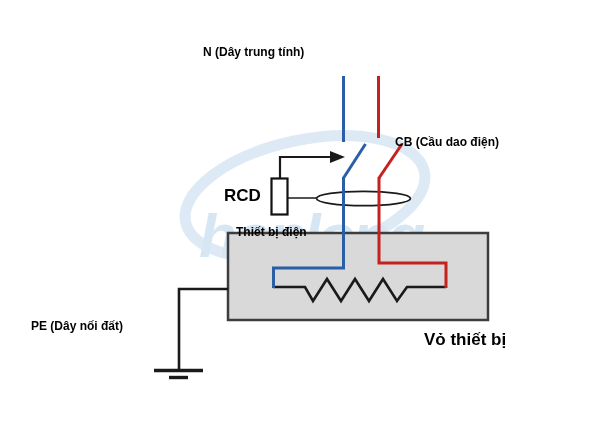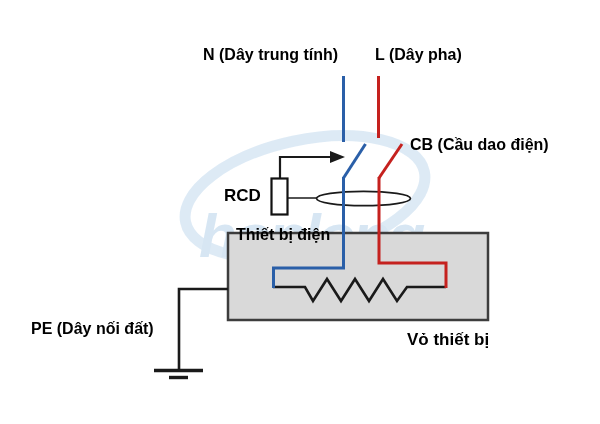--- a/index.html
+++ b/index.html
@@ -2,21 +2,21 @@
 <html><head>
 <meta charset="utf-8">
 <style>
   html,body{margin:0;padding:0;background:#fff;}
   .stage{
     position:relative;width:600px;height:424px;background:#fff;
     overflow:hidden;font-family:"Liberation Sans",sans-serif;
   }
   .stage svg{position:absolute;left:0;top:0;}
   .lbl{
-    position:absolute;font-weight:bold;font-size:16px;color:#000;
+    position:absolute;font-weight:bold;font-size:12px;color:#000;
     white-space:nowrap;line-height:1.15;
   }
   .lbl-17{font-size:17px;}
   .wm-text{
     font-family:"Liberation Sans",sans-serif;font-weight:bold;font-style:italic;
     letter-spacing:-3px;
   }
 </style>
 </head>
 <body>
@@ -56,24 +56,23 @@
 
     <g fill="none" stroke-width="3" stroke="#c5211e">
       <path d="M378.5,76 V138"></path>
       <path d="M402,144 L379,178"></path>
       <path d="M379,177 V263 H446 V288"></path>
     </g>
   </svg>
 
   <div class="lbl" style="left:203px;top:46px;">N (Dây trung tính)</div>
 
-  <div class="lbl" style="left:375px;top:46px;">L (Dây pha)</div>
 
-  <div class="lbl" style="left:410px;top:136px;">CB (Cầu dao điện)</div>
+  <div class="lbl" style="left:395px;top:136px;">CB (Cầu dao điện)</div>
 
   <div class="lbl lbl-17" style="left:224px;top:186px;">RCD</div>
 
   <div class="lbl" style="left:31px;top:320px;">PE (Dây nối đất)</div>
 
   <div class="lbl" style="left:236px;top:226px;">Thiết bị điện</div>
 
-  <div class="lbl lbl-17" style="left:407px;top:330px;">Vỏ thiết bị</div>
+  <div class="lbl lbl-17" style="left:424px;top:330px;">Vỏ thiết bị</div>
 </div>
 
 </body></html>

